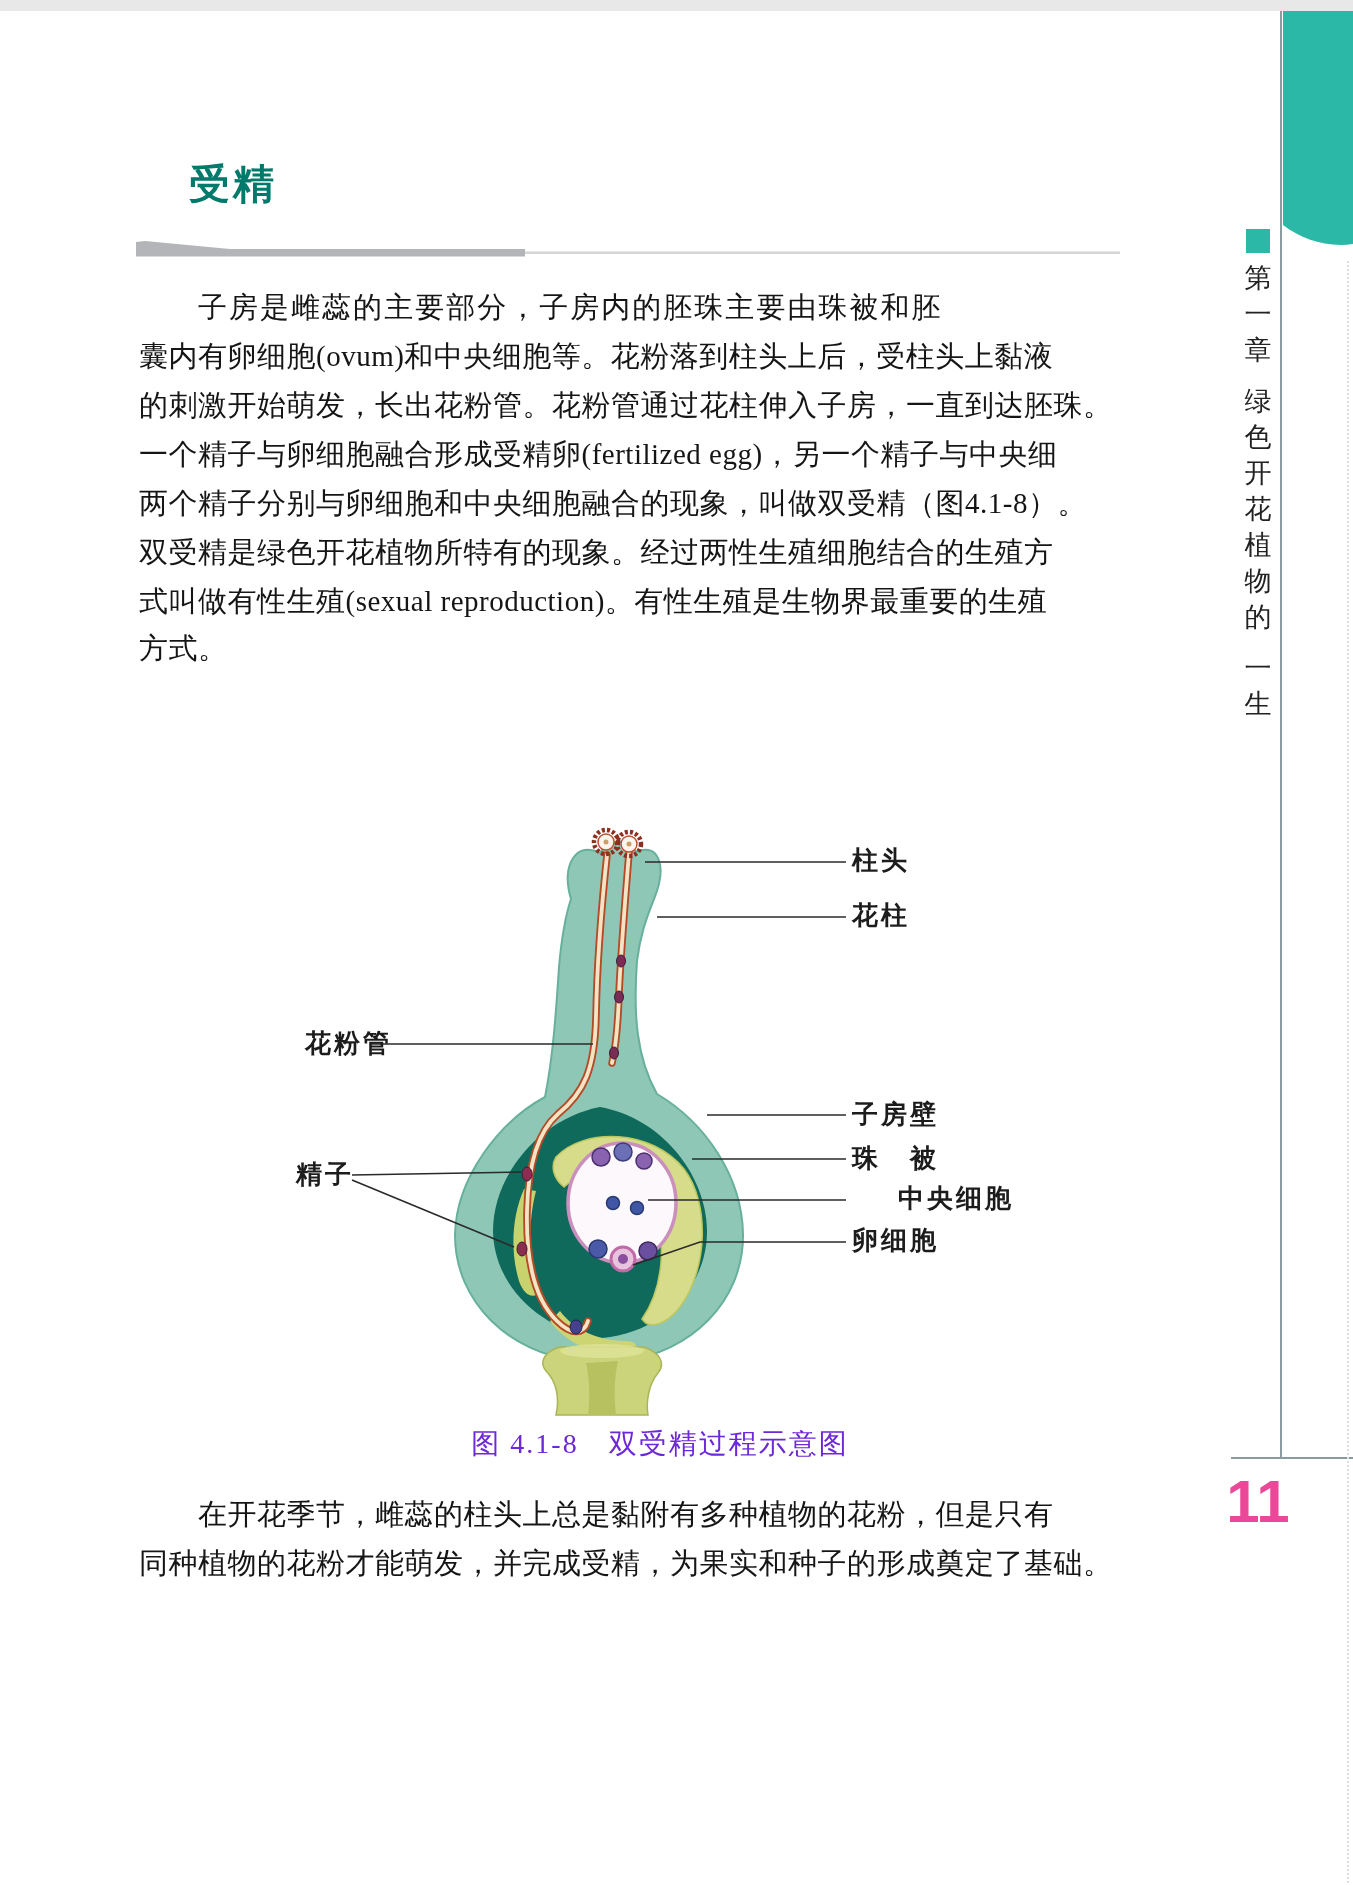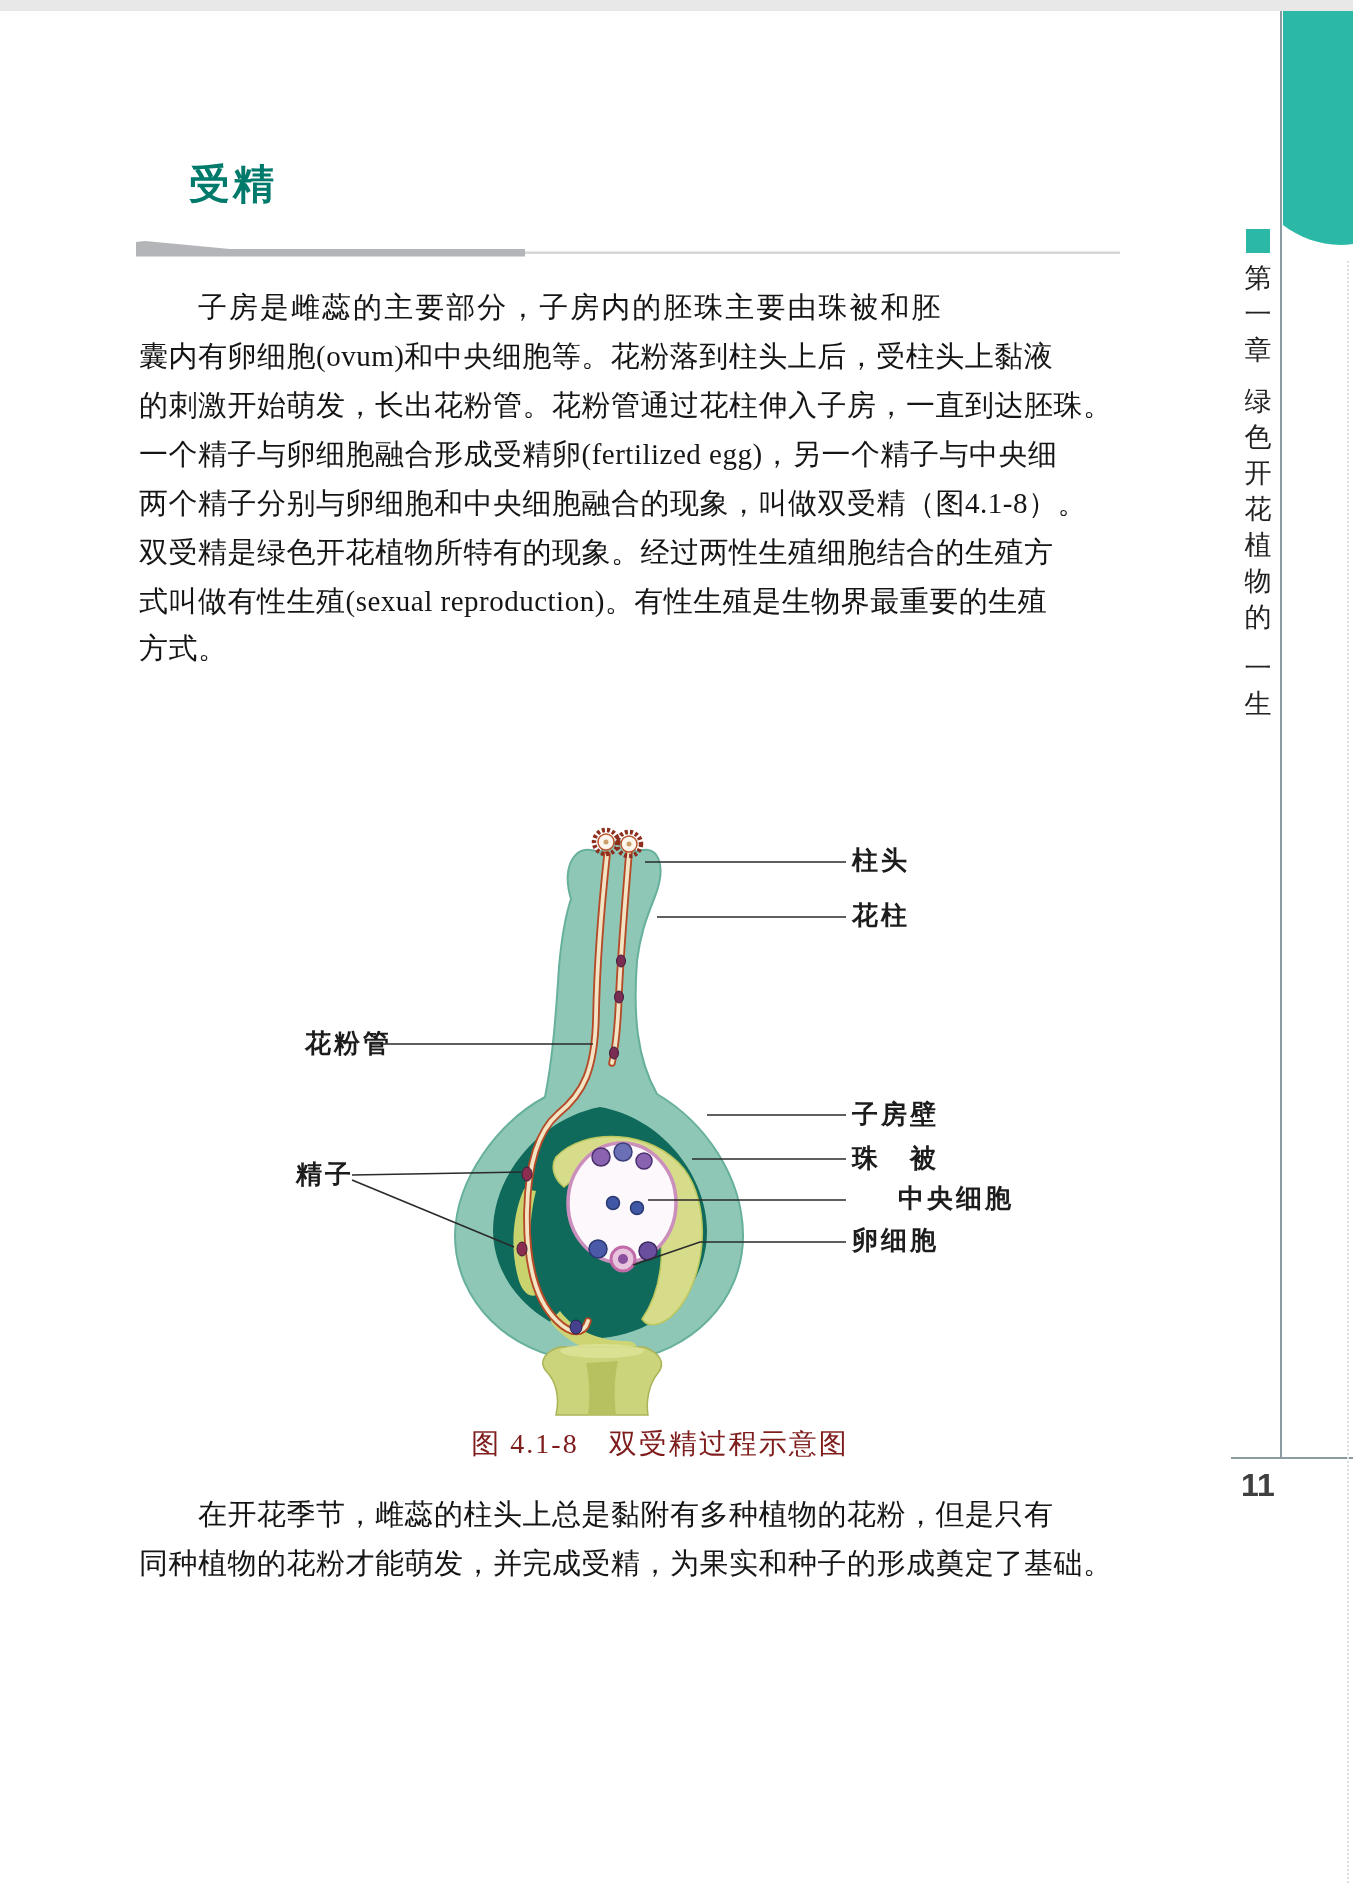--- a/index.html
+++ b/index.html
@@ -26,38 +26,38 @@
   .para .line.last{text-align-last:left;font-family:Liberation Mono, monospace;}
   #para1{top:272px;}
   #para2{top:1479px;}
   
   .fig-label{
     position:absolute;font-size:26px;line-height:32px;
     letter-spacing:3px;white-space:pre;color:#1c1c1c;font-weight:bold;
   }
   .fig-caption{
     position:absolute;left:300px;top:1414px;width:720px;
-    text-align:center;font-size:28px;letter-spacing:2px;color:#7f1d1d;
+    text-align:center;font-size:28px;letter-spacing:2px;color:#6d28d9;
   }
   
   .side-rule-v{position:absolute;left:1280px;top:0;width:2px;height:1447px;background:#8a9ba1;}
   .side-rule-h{position:absolute;left:1231px;top:1446px;width:122px;height:2px;background:#8a9ba1;}
   .side-teal{position:absolute;left:1283px;top:0;}
   .side-square{position:absolute;left:1246px;top:218px;width:24px;height:24px;background:#2cb8a7;}
   .side-chapter{
     position:absolute;left:1240px;top:253px;width:36px;
     display:flex;flex-direction:column;align-items:center;gap:8px;
     font-size:27px;color:#222;
   }
   .side-chapter .ch{height:28px;line-height:28px;}
   .side-chapter .gap{margin-top:15px;}
   .page-num{
     position:absolute;left:1215px;top:1456px;width:86px;text-align:center;
     font-family:"Liberation Sans","DejaVu Sans",sans-serif;
-    font-weight:700;font-size:32px;color:#404040;
+    font-weight:700;font-size:60px;color:#ec4899;
   }
   .page-edge{position:absolute;left:1347px;top:250px;height:1630px;border-left:2px dotted #dcdedf;}
 </style>
 </head>
 <body>
 
 <div class="page">
 
   <div class="title">受精</div>
 

